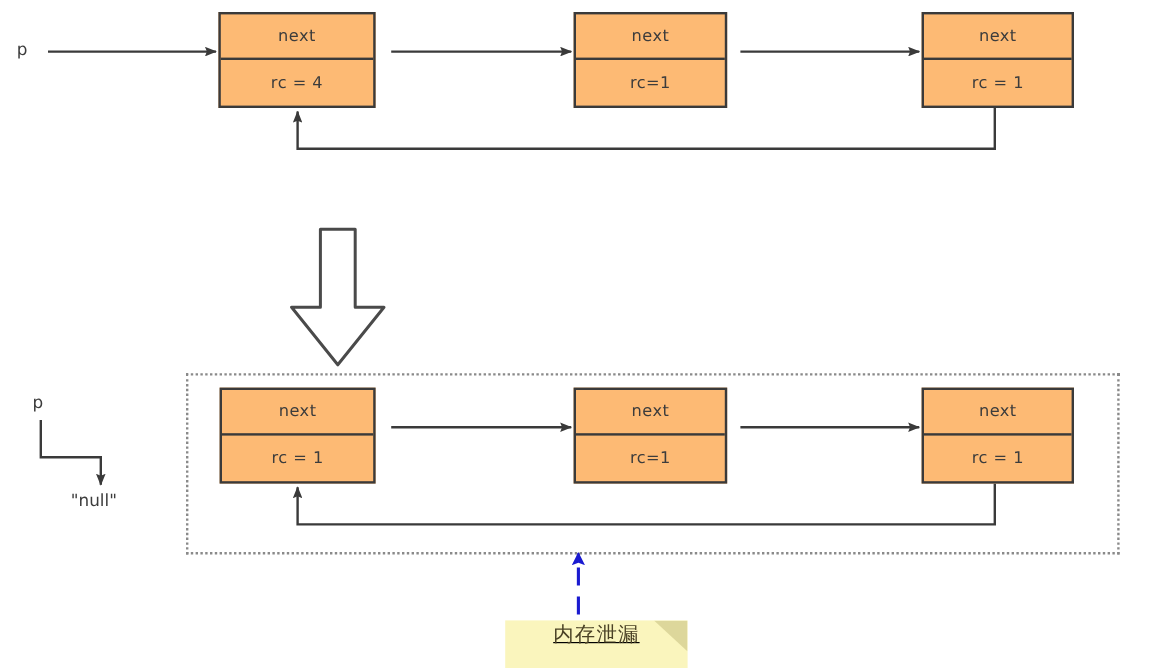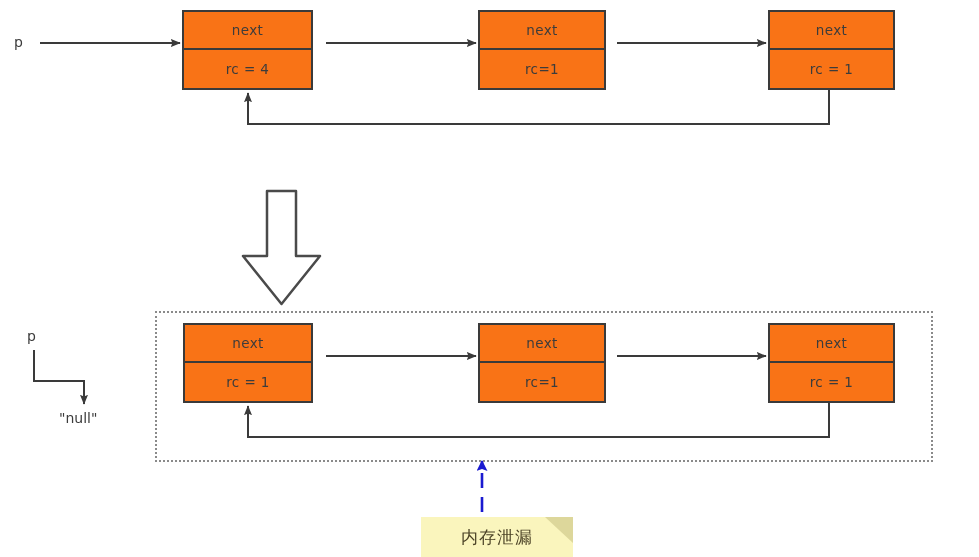--- a/index.html
+++ b/index.html
@@ -21,21 +21,21 @@
     position: absolute;
     left: 0;
     top: 0;
     width: 979px;
     height: 557px;
   }
   .node-box {
     position: absolute;
     box-sizing: border-box;
     border: 2px solid #3a3a3a;
-    background: #f97316;
+    background: #fdba74;
   }
   .node-cell {
     box-sizing: border-box;
     height: 50%;
     display: flex;
     align-items: center;
     justify-content: center;
     font-size: 13.5px;
     color: #3c3c3c;
     letter-spacing: 0.4px;
@@ -52,22 +52,23 @@
   .dotted-region {
     position: absolute;
     box-sizing: border-box;
     border: 2px dotted #8a8a8a;
     background: transparent;
   }
   .sticky-note {
     position: absolute;
     box-sizing: border-box;
     display: flex;
-    align-items: center;
+    align-items: flex-start;
     justify-content: center;
+    text-decoration: underline;
   }
   .sticky-body {
     position: absolute;
     left: 0;
     top: 0;
     width: 100%;
     height: 100%;
     background: #faf5bd;
   }
   .sticky-fold {

